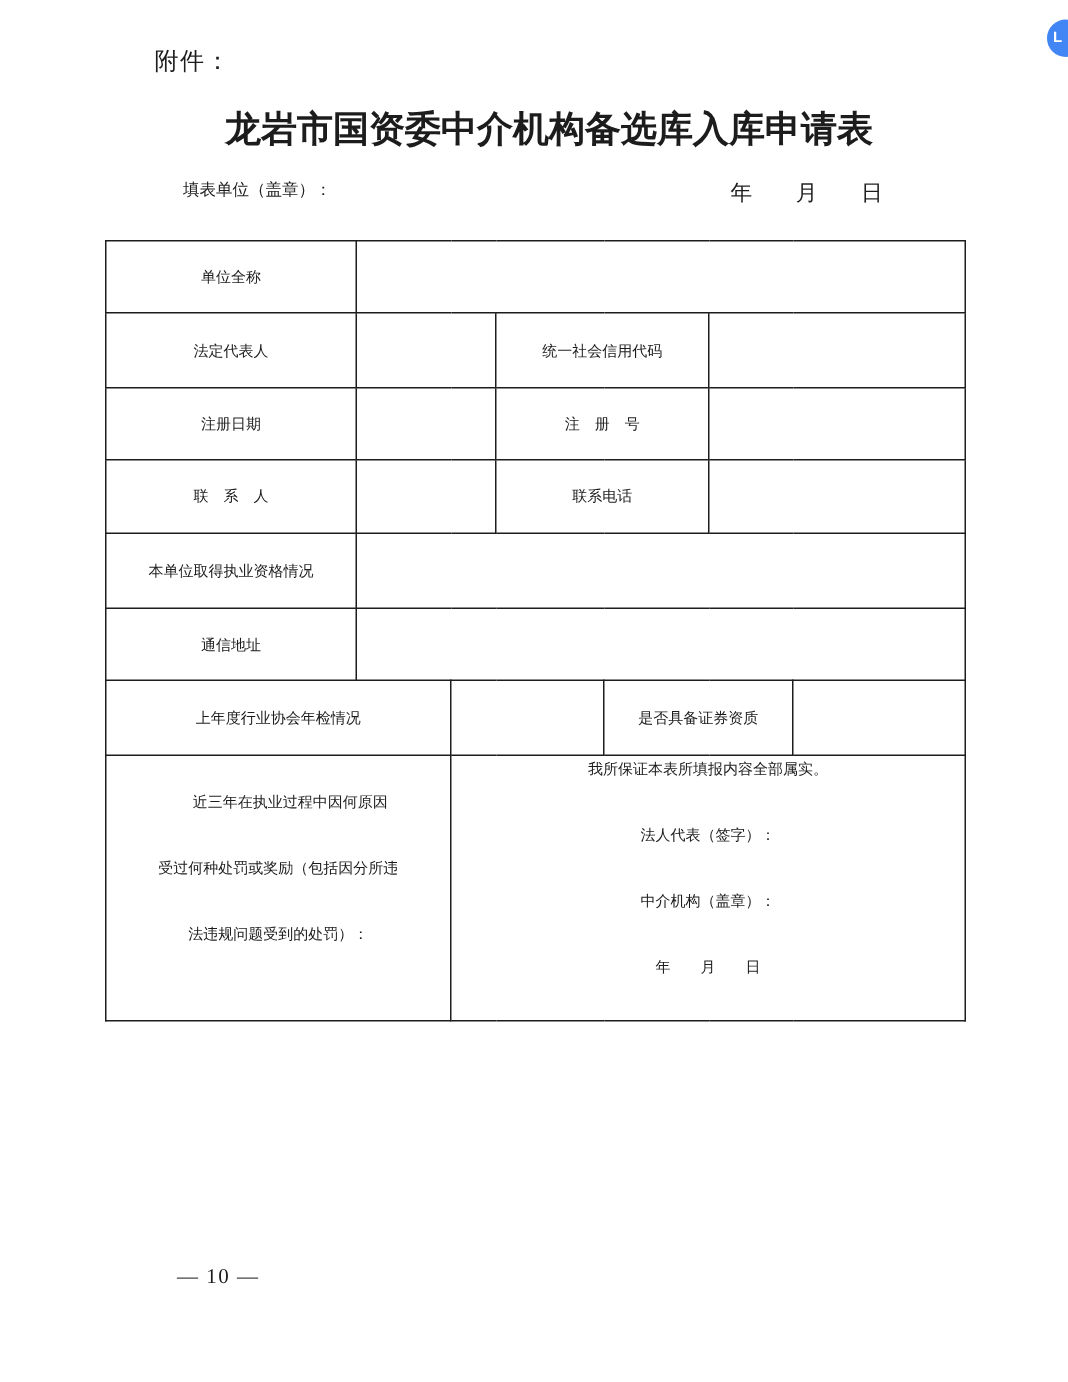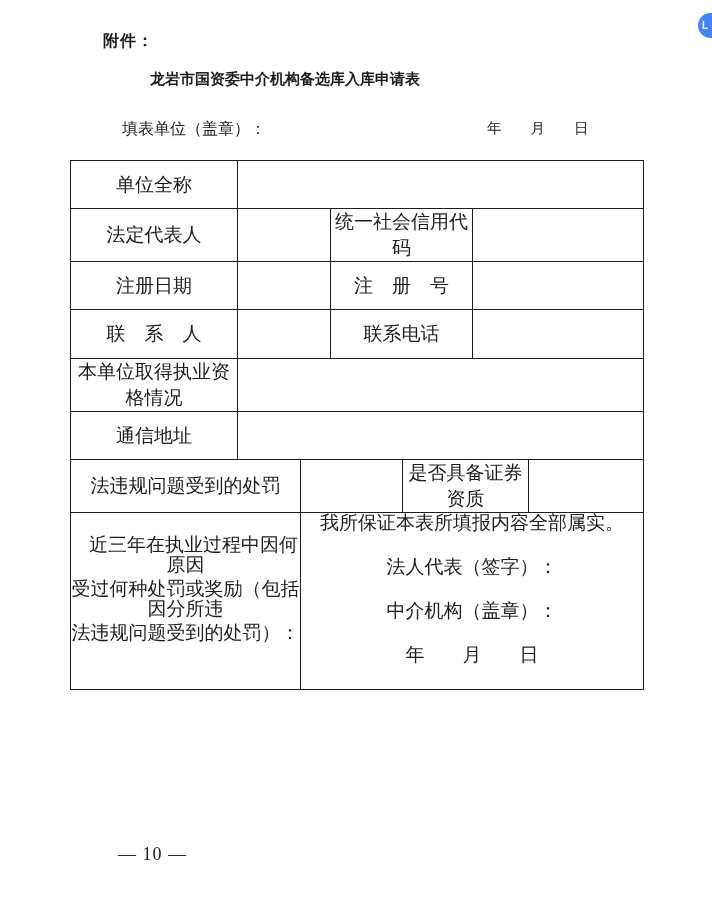--- a/index.html
+++ b/index.html
@@ -6,62 +6,62 @@
   .page{
     position:relative;
     width:712px;height:921px;
     background:#ffffff;
     overflow:hidden;
     font-family:"Liberation Serif","DejaVu Serif",serif;
     color:#1c1c1c;
   }
   .attachment{
     position:absolute;left:93px;top:31px;
-    font-size:16px;font-weight:bold;letter-spacing:1px;padding-left:10px;
+    font-size:16px;font-weight:normal;letter-spacing:1px;padding-left:10px;
   }
   .doc-title{
     position:absolute;left:150px;top:70px;width:412px;
-    font-size:15px;font-weight:bold;letter-spacing:0px;
+    font-size:24px;font-weight:bold;letter-spacing:0px;
     white-space:nowrap;
   }
   .subheader-left{
     position:absolute;left:122px;top:119px;
-    font-size:16px;white-space:nowrap;
+    font-size:11px;white-space:nowrap;
   }
   .subheader-right{
     position:absolute;left:487px;top:119px;
     font-size:14.5px;white-space:nowrap;
   }
   table.form{
     position:absolute;left:70px;top:160px;
     border-collapse:collapse;table-layout:fixed;
     width:573px;
   }
   table.form td{
     border:1.5px solid #1d1d1d;
-    font-size:19px;
+    font-size:10px;
     text-align:center;vertical-align:middle;
     padding:0;
     overflow:hidden;
   }
   td.penalty-cell{
     text-align:left;vertical-align:top;
     padding:16px 4px 0 6px;
     margin-left:40px;
   }
   td.penalty-cell .line{height:44px;line-height:20px;}
   td.penalty-cell .line.indent{text-indent:16px;}
   td.decl-cell{
     text-align:left;vertical-align:top;
     padding:16px 4px 0 33px;
   }
   td.decl-cell .line{height:44px;line-height:20px;}
   .page-number{
     position:absolute;left:118px;top:844px;
-    font-size:18px;letter-spacing:1px;
+    font-size:14px;letter-spacing:1px;
   }
   .floating-button{
     position:absolute;left:698px;top:13px;
     width:25px;height:25px;border-radius:50%;
     background:#4285f4;
     color:#ffffff;
     font-family:"Liberation Sans","DejaVu Sans",sans-serif;
     font-size:10px;font-weight:bold;
     display:flex;align-items:center;justify-content:flex-start;
     padding-left:4px;box-sizing:border-box;
@@ -115,21 +115,21 @@
     </tr>
     <tr style="height:50px">
       <td>本单位取得执业资格情况</td>
       <td colspan="6"></td>
     </tr>
     <tr style="height:48px">
       <td>通信地址</td>
       <td colspan="6"></td>
     </tr>
     <tr style="height:50px">
-      <td colspan="2">法违规问题受到的处罚</td>
+      <td colspan="2">上年度行业协会年检情况</td>
       <td colspan="2"></td>
       <td colspan="2">是否具备证券资质</td>
       <td></td>
     </tr>
     <tr style="height:173px">
       <td colspan="2" class="penalty-cell">
         <div class="line indent">近三年在执业过程中因何原因</div>
         <div class="line">受过何种处罚或奖励（包括因分所违</div>
         <div class="line">法违规问题受到的处罚）：</div>
       </td>

